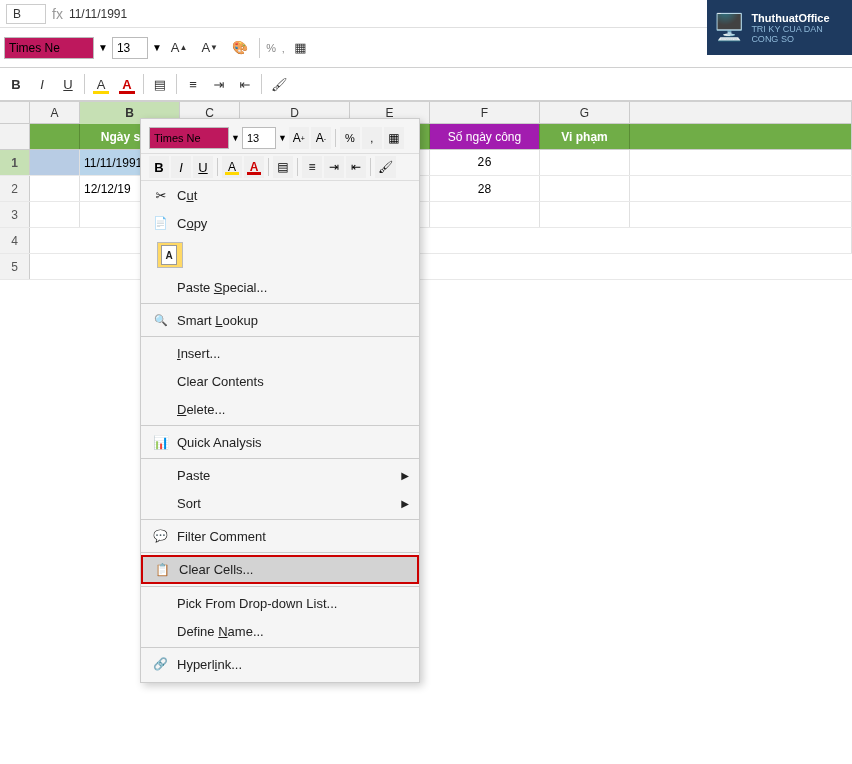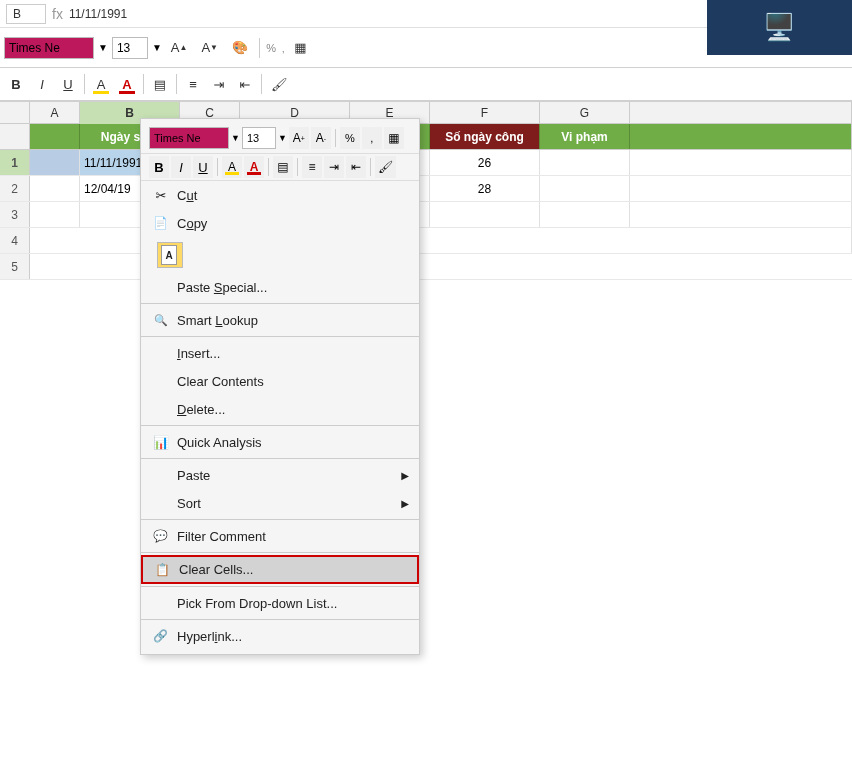--- a/index.html
+++ b/index.html
@@ -310,20 +310,24 @@
     }
 
     
     .underline { text-decoration: underline; }
   </style>
 </head>
 <body>
 
 <div class="logo-area" style="position:absolute;right:0;top:0;width:145px;height:55px;background:#1e3a5f;display:flex;align-items:center;padding:6px;gap:6px;z-index:50;">
   <div style="font-size:26px;">🖥️</div>
+  <div style="display:flex;flex-direction:column;">
+    <span style="color:#fff;font-size:11px;font-weight:bold;">ThuthuatOffice</span>
+    <span style="color:#8eb8d8;font-size:9px;">TRI KY CUA DAN CONG SO</span>
+  </div>
 </div>
 
 <div class="top-bar" style="padding-left:6px;gap:6px;">
   <div style="border:1px solid #ccc;padding:2px 6px;min-width:40px;background:#fff;font-size:12px;">B</div>
   <div style="font-size:14px;color:#999;">fx</div>
   <div style="font-size:12px;">11/11/1991</div>
 </div>
 
 <div class="ribbon">
   <div class="ctx-toolbar-font" style="min-width:90px;font-size:12px;">Times Ne</div>
@@ -376,41 +380,41 @@
     <div class="col-header w-col-rest"></div>
   </div>
 
   <div class="header-row">
     <div class="row-num" style="width:30px;min-width:30px;border-right:1px solid #ccc;background:#f2f2f2;display:flex;align-items:center;justify-content:center;font-size:12px;"></div>
     <div class="cell w-col-a" style="background:#70ad47;border-right:1px solid #5a8c35;color:#fff;font-weight:bold;justify-content:center;"></div>
     <div class="cell w-col-b" style="background:#70ad47;border-right:1px solid #5a8c35;color:#fff;font-weight:bold;justify-content:center;">Ngày sinh</div>
     <div class="cell w-col-c" style="background:#70ad47;border-right:1px solid #5a8c35;color:#fff;font-weight:bold;justify-content:center;"></div>
     <div class="cell w-col-d" style="background:#70ad47;border-right:1px solid #5a8c35;color:#fff;font-weight:bold;justify-content:center;"></div>
     <div class="cell w-col-e" style="background:#70ad47;border-right:1px solid #5a8c35;color:#fff;font-weight:bold;justify-content:center;">Team</div>
-    <div class="cell w-col-f" style="background:#7f1d1d;border-right:1px solid #5a8c35;color:#fff;font-weight:bold;justify-content:center;">Số ngày công</div>
+    <div class="cell w-col-f" style="background:#a21caf;border-right:1px solid #5a8c35;color:#fff;font-weight:normal;justify-content:center;">Số ngày công</div>
     <div class="cell w-col-g" style="background:#70ad47;border-right:1px solid #5a8c35;color:#fff;font-weight:bold;justify-content:center;">Vi phạm</div>
     <div class="cell w-col-rest" style="background:#70ad47;"></div>
   </div>
 
   <div class="data-row">
     <div class="row-num" style="width:30px;min-width:30px;border-right:1px solid #ccc;background:#c6e0b4;display:flex;align-items:center;justify-content:center;font-size:12px;font-weight:bold;color:#555;">1</div>
     <div class="cell w-col-a selected"></div>
     <div class="cell w-col-b selected" style="background:#b8d4ea;">11/11/1991</div>
     <div class="cell w-col-c selected" style="background:#b8d4ea;justify-content:center;">Nữ</div>
     <div class="cell w-col-d">0245678982</div>
     <div class="cell w-col-e" style="justify-content:center;">Đỏ</div>
-    <div class="cell w-col-f" style="justify-content:center;">26</div>
+    <div class="cell w-col-f" style="justify-content:center;font-family:Liberation Mono, monospace;">26</div>
     <div class="cell w-col-g"></div>
     <div class="cell w-col-rest"></div>
   </div>
 
   <div class="data-row">
     <div class="row-num" style="width:30px;min-width:30px;border-right:1px solid #ccc;background:#f2f2f2;display:flex;align-items:center;justify-content:center;font-size:12px;color:#555;">2</div>
     <div class="cell w-col-a"></div>
-    <div class="cell w-col-b">12/04/19</div>
+    <div class="cell w-col-b">12/12/19</div>
     <div class="cell w-col-c"></div>
     <div class="cell w-col-d">78719</div>
     <div class="cell w-col-e" style="justify-content:center;">Đỏ</div>
     <div class="cell w-col-f" style="justify-content:center;">28</div>
     <div class="cell w-col-g"></div>
     <div class="cell w-col-rest"></div>
   </div>
 
   <div class="data-row">
     <div style="width:30px;min-width:30px;border-right:1px solid #ccc;background:#f2f2f2;font-size:12px;color:#555;display:flex;align-items:center;justify-content:center;">3</div>
@@ -541,19 +545,22 @@
   <div class="ctx-menu-item highlighted" style="background:#d3d3d3;border:2px solid #cc0000;">
     <span class="item-icon" style="font-size:12px;">📋</span>
     <span>Clear Cells...</span>
   </div>
   <div class="ctx-menu-separator"></div>
 
   <div class="ctx-menu-item">
     <span>Pick From Drop-down List...</span>
   </div>
 
+  <div class="ctx-menu-item">
+    <span>Define <span class="underline">N</span>ame...</span>
+  </div>
   <div class="ctx-menu-separator"></div>
 
   <div class="ctx-menu-item">
     <span class="item-icon" style="font-size:12px;">🔗</span>
     <span>Hyperl<span class="underline">i</span>nk...</span>
   </div>
 </div>
 
 </body></html>

